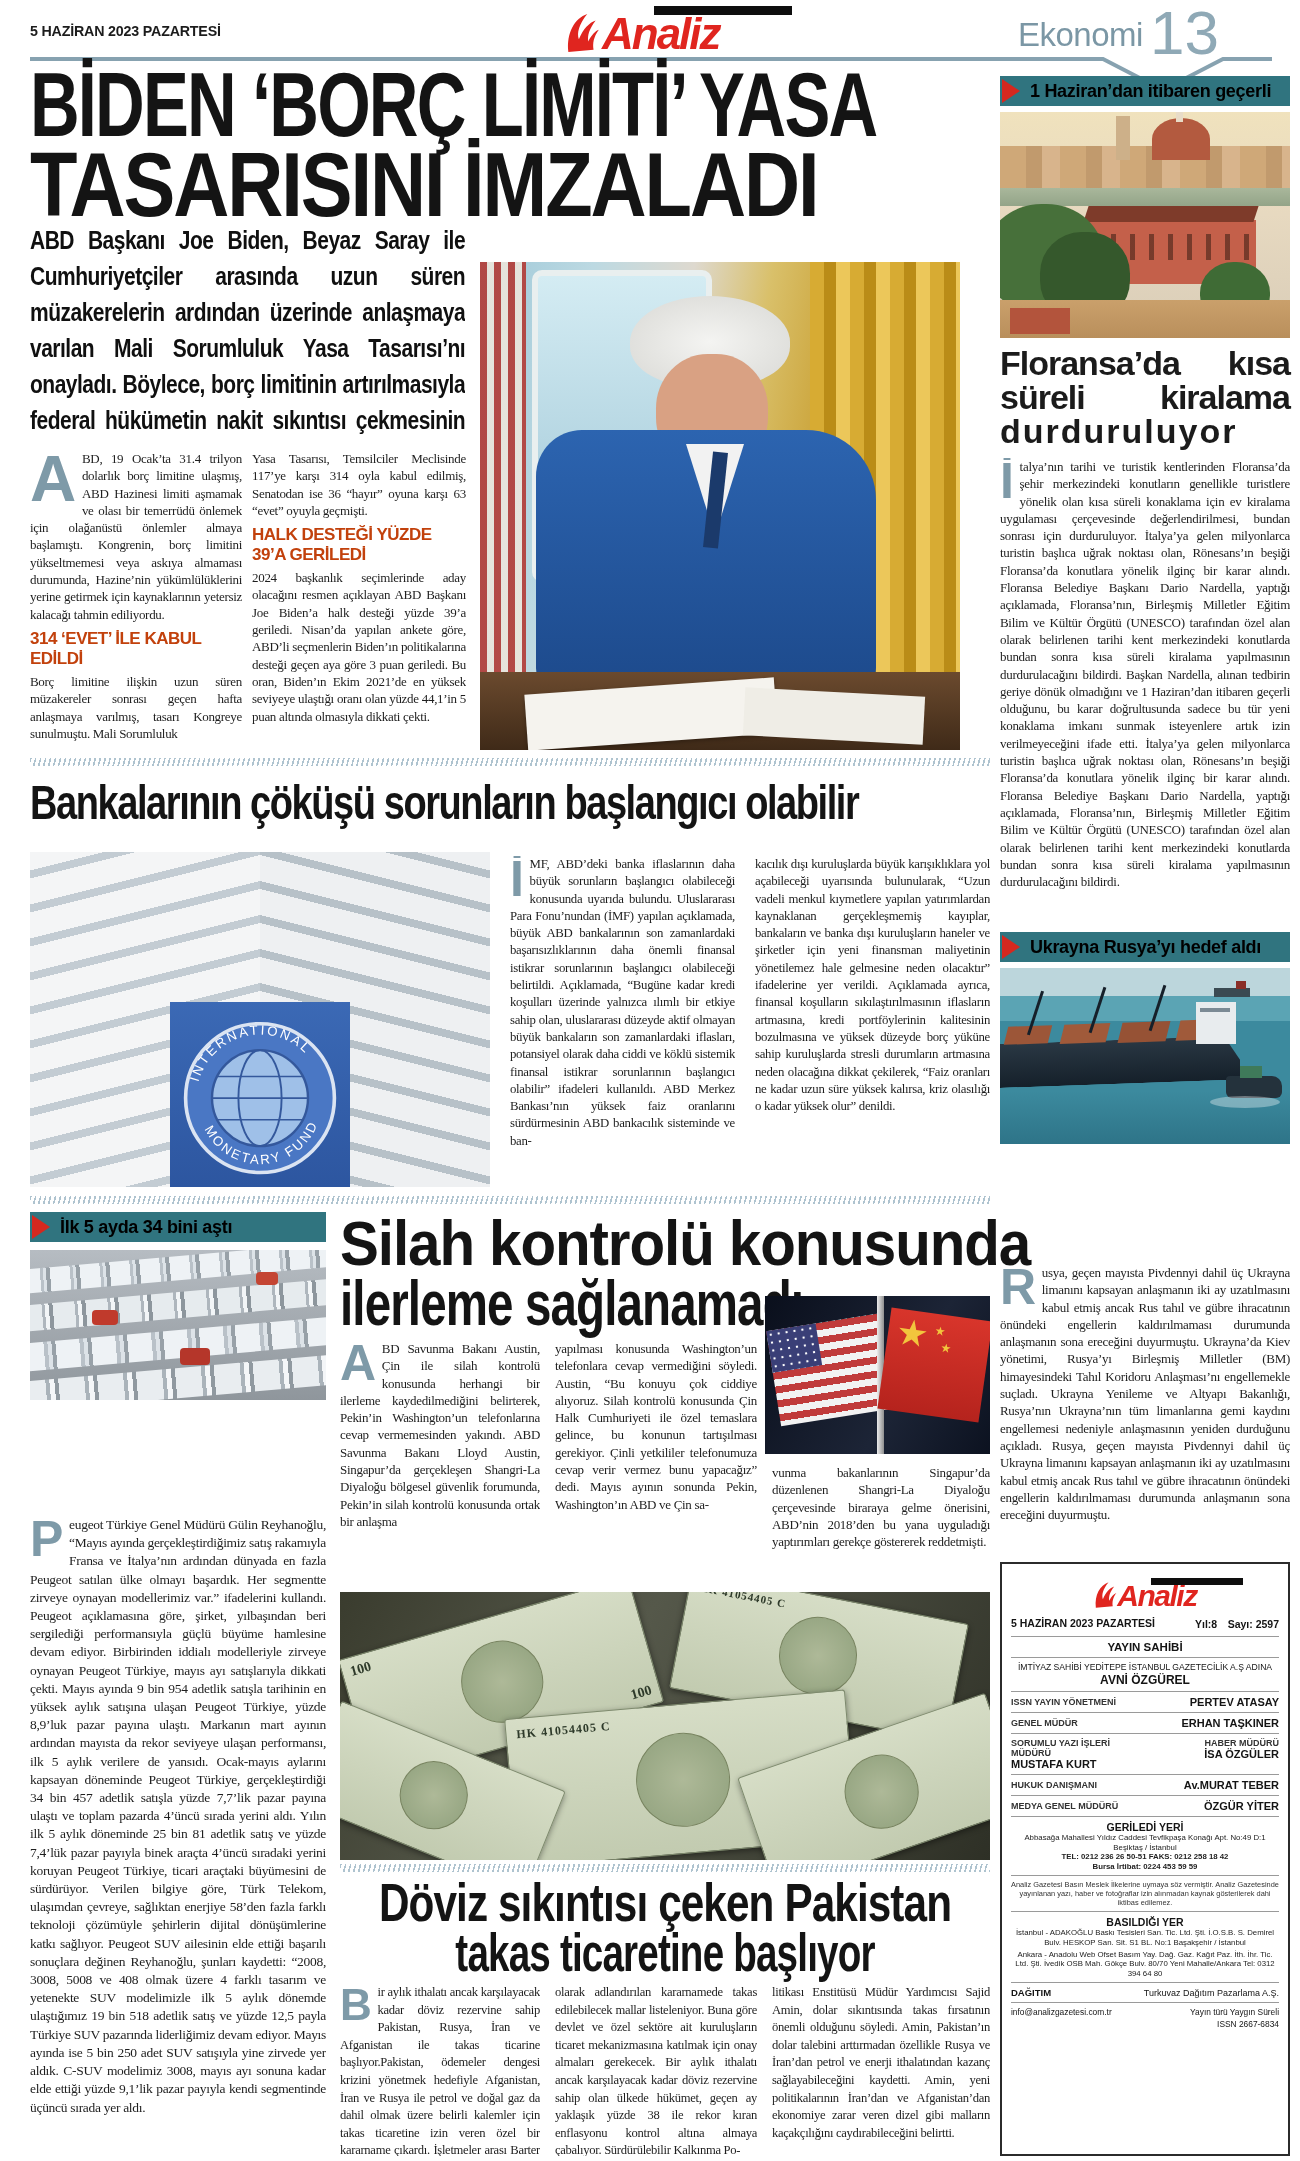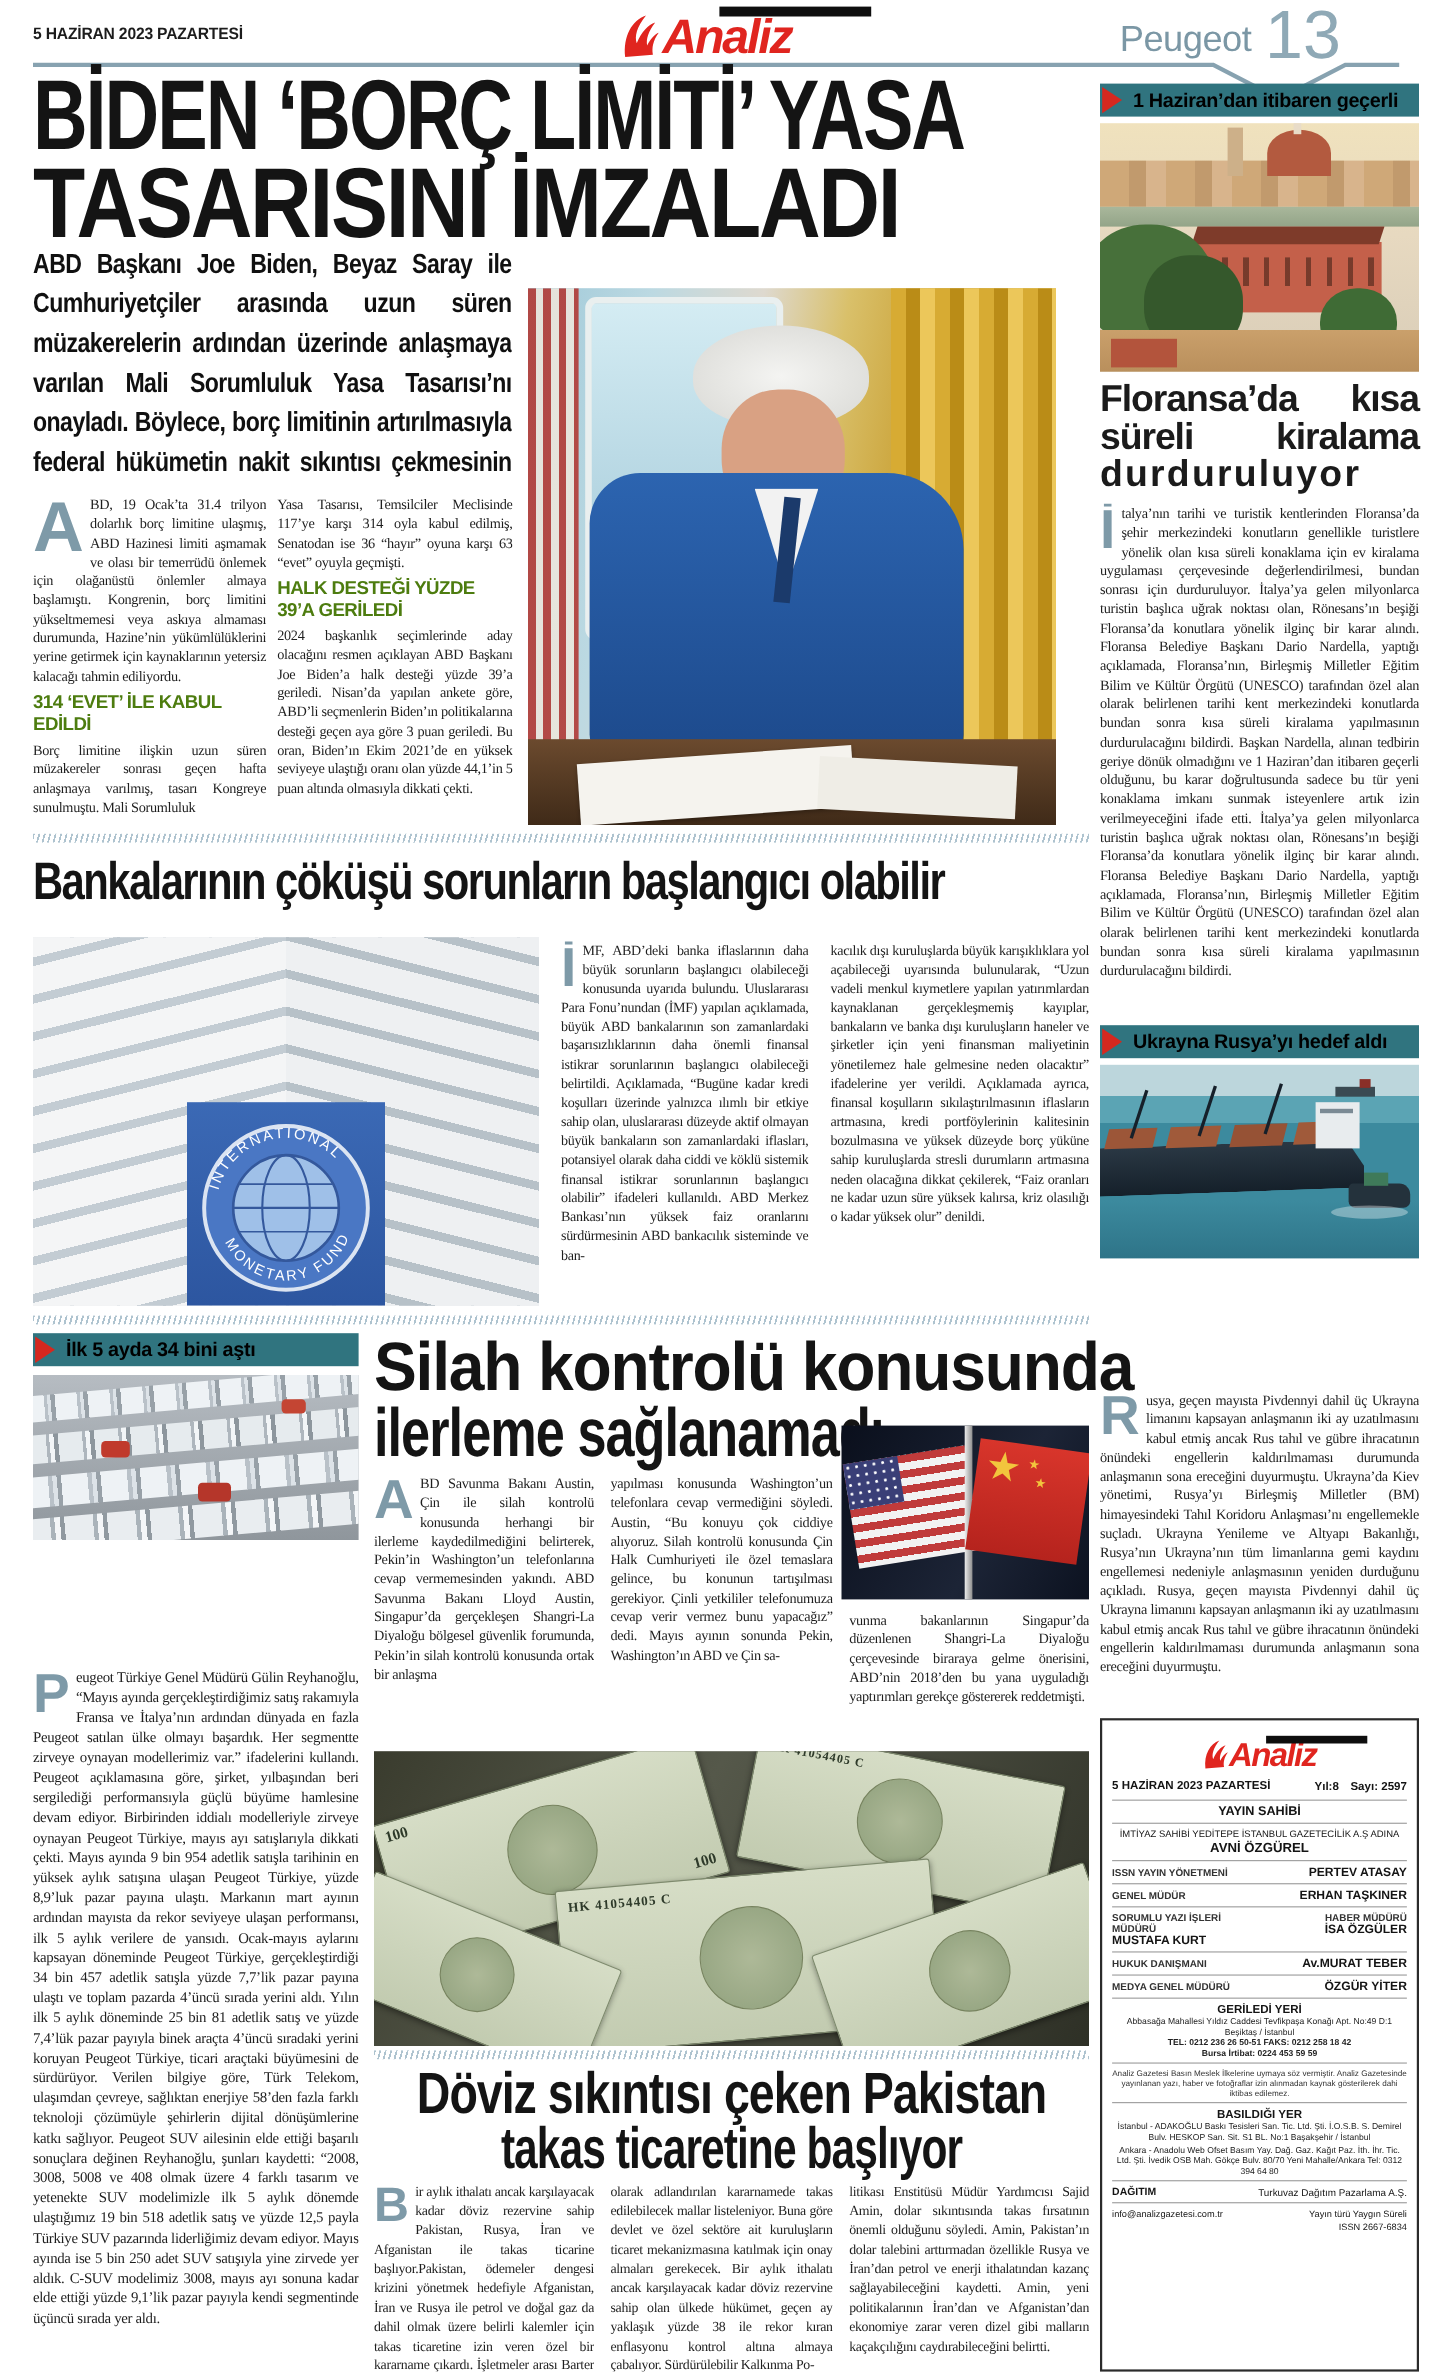--- a/index.html
+++ b/index.html
@@ -27,21 +27,21 @@
   .body-main{font-size:13px;line-height:17.3px;}
   .body-bank{font-size:12.8px;line-height:17.3px;}
   .body-mid{font-size:13px;line-height:17.3px;}
   .body-car{font-size:13.5px;line-height:18.2px;}
   .body-sb{font-size:13px;line-height:17.3px;}
   .body-xs{font-size:12.6px;line-height:17.6px;}
   .dropcap{float:left;font-family:"Liberation Sans",sans-serif;font-weight:bold;color:#7e9aa8;
            font-size:50px;line-height:42px;margin:2px 6px 0 0;}
   .dropcap-big{font-size:64px;line-height:54px;}
   .ihead{font-family:"Liberation Sans",sans-serif;font-weight:bold;font-size:17px;line-height:20px;
-         letter-spacing:-0.5px;color:#4d7c0f;margin:6px 0 4px 0;text-align:left;}
+         letter-spacing:-0.5px;color:#c2410c;margin:6px 0 4px 0;text-align:left;}
   .wavy{position:absolute;height:8px;background-image:repeating-linear-gradient(105deg,#aec3cf 0 1.6px,rgba(0,0,0,0) 1.6px 4.8px);}
   
   .photo{position:absolute;overflow:hidden;}
   .bill{position:absolute;background:linear-gradient(#d6ddc6,#c2cbb0);border:1px solid #7e8a6e;border-radius:3px;
         box-shadow:0 2px 6px rgba(0,0,0,.45);}
   .bill-oval{position:absolute;border-radius:50%;background:radial-gradient(#aeb998,#8fa07c);border:1px solid #77835f;}
   .bill-num{position:absolute;font-family:"Liberation Serif",serif;font-weight:bold;color:#2e3a2a;}
   
   .imprint{position:absolute;left:1000px;top:1562px;width:290px;height:594px;border:2px solid #2b2b2b;
            box-sizing:border-box;padding:6px 9px;overflow:hidden;color:#141414;}
@@ -62,21 +62,21 @@
   <div class="abs brand" style="left:562px;top:12px;">
     <svg width="40" height="42" viewBox="0 0 34 40">
       <path d="M4 38 C2 20 10 6 22 2 C14 12 12 20 14 26 C18 16 24 10 30 8 C24 16 22 22 23 28 C26 22 30 18 33 17 C28 24 27 30 28 36 Z" fill="#e0251f"></path>
     </svg>
     <div style="position:relative;">
       <div class="brand-strip"></div>
       <div class="brand-txt">Analiz</div>
     </div>
   </div>
 
-  <div class="abs section" style="left:1018px;top:16px;">Peugeot</div>
+  <div class="abs section" style="left:1018px;top:16px;">Ekonomi</div>
   <div class="abs pageno" style="left:1150px;top:8px;">13</div>
 
   <svg class="abs" style="left:0;top:0;" width="1300" height="100">
     <polyline points="30,59 1103,59 1163,90 1223,59 1272,59" fill="none" stroke="#87a2b0" stroke-width="4"></polyline>
   </svg>
 
   <div class="hl" style="left:30px;top:60px;font-size:74px;letter-spacing:-2px;transform:scale(.93,1.22);">BİDEN ‘BORÇ LİMİTİ’ YASA</div>
   <div class="hl" style="left:30px;top:140px;font-size:74px;letter-spacing:-2px;transform:scale(1.05,1.22);">TASARISINI İMZALADI</div>
 
   <div class="abs" style="left:30px;top:222px;width:518px;transform:scaleX(.84);transform-origin:left top;

